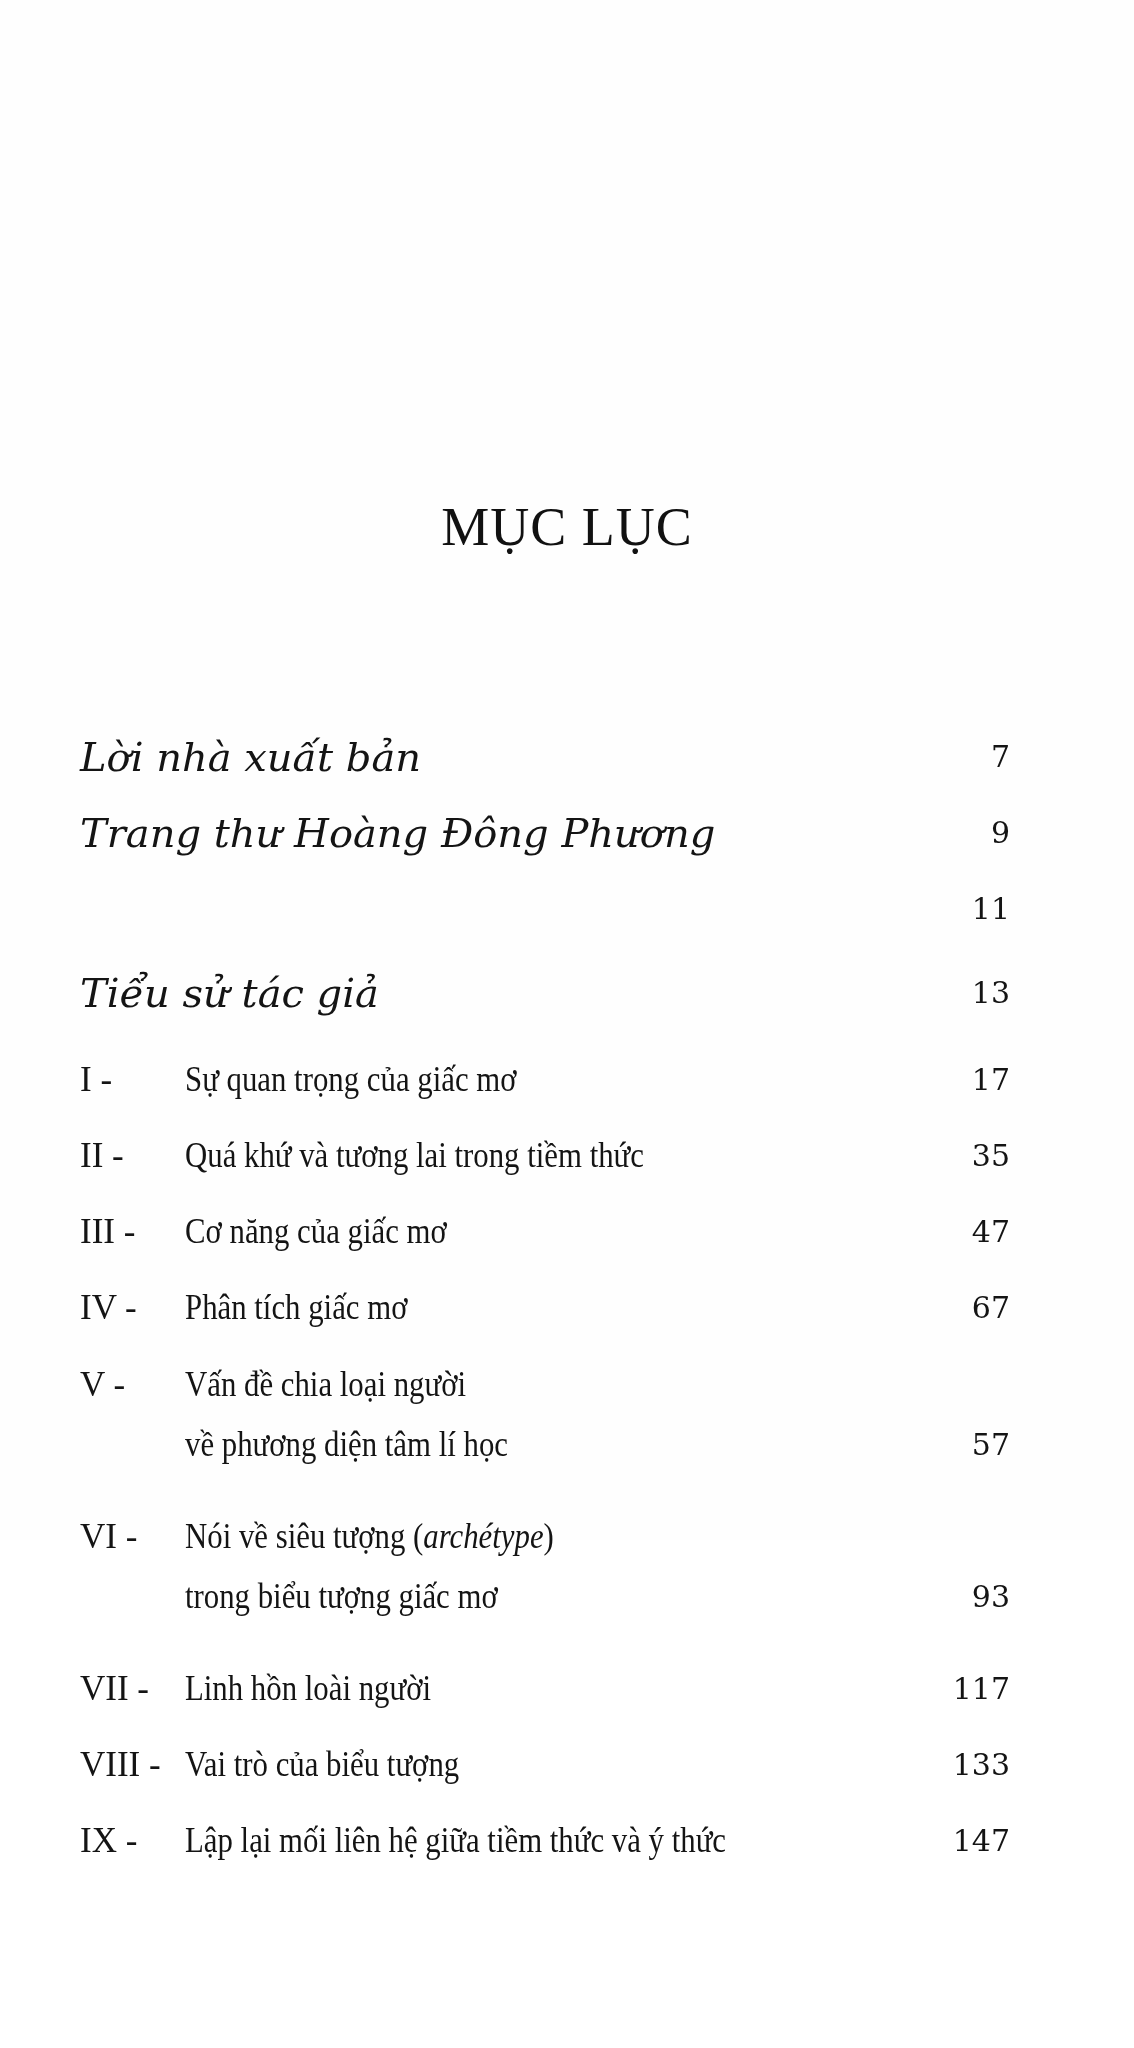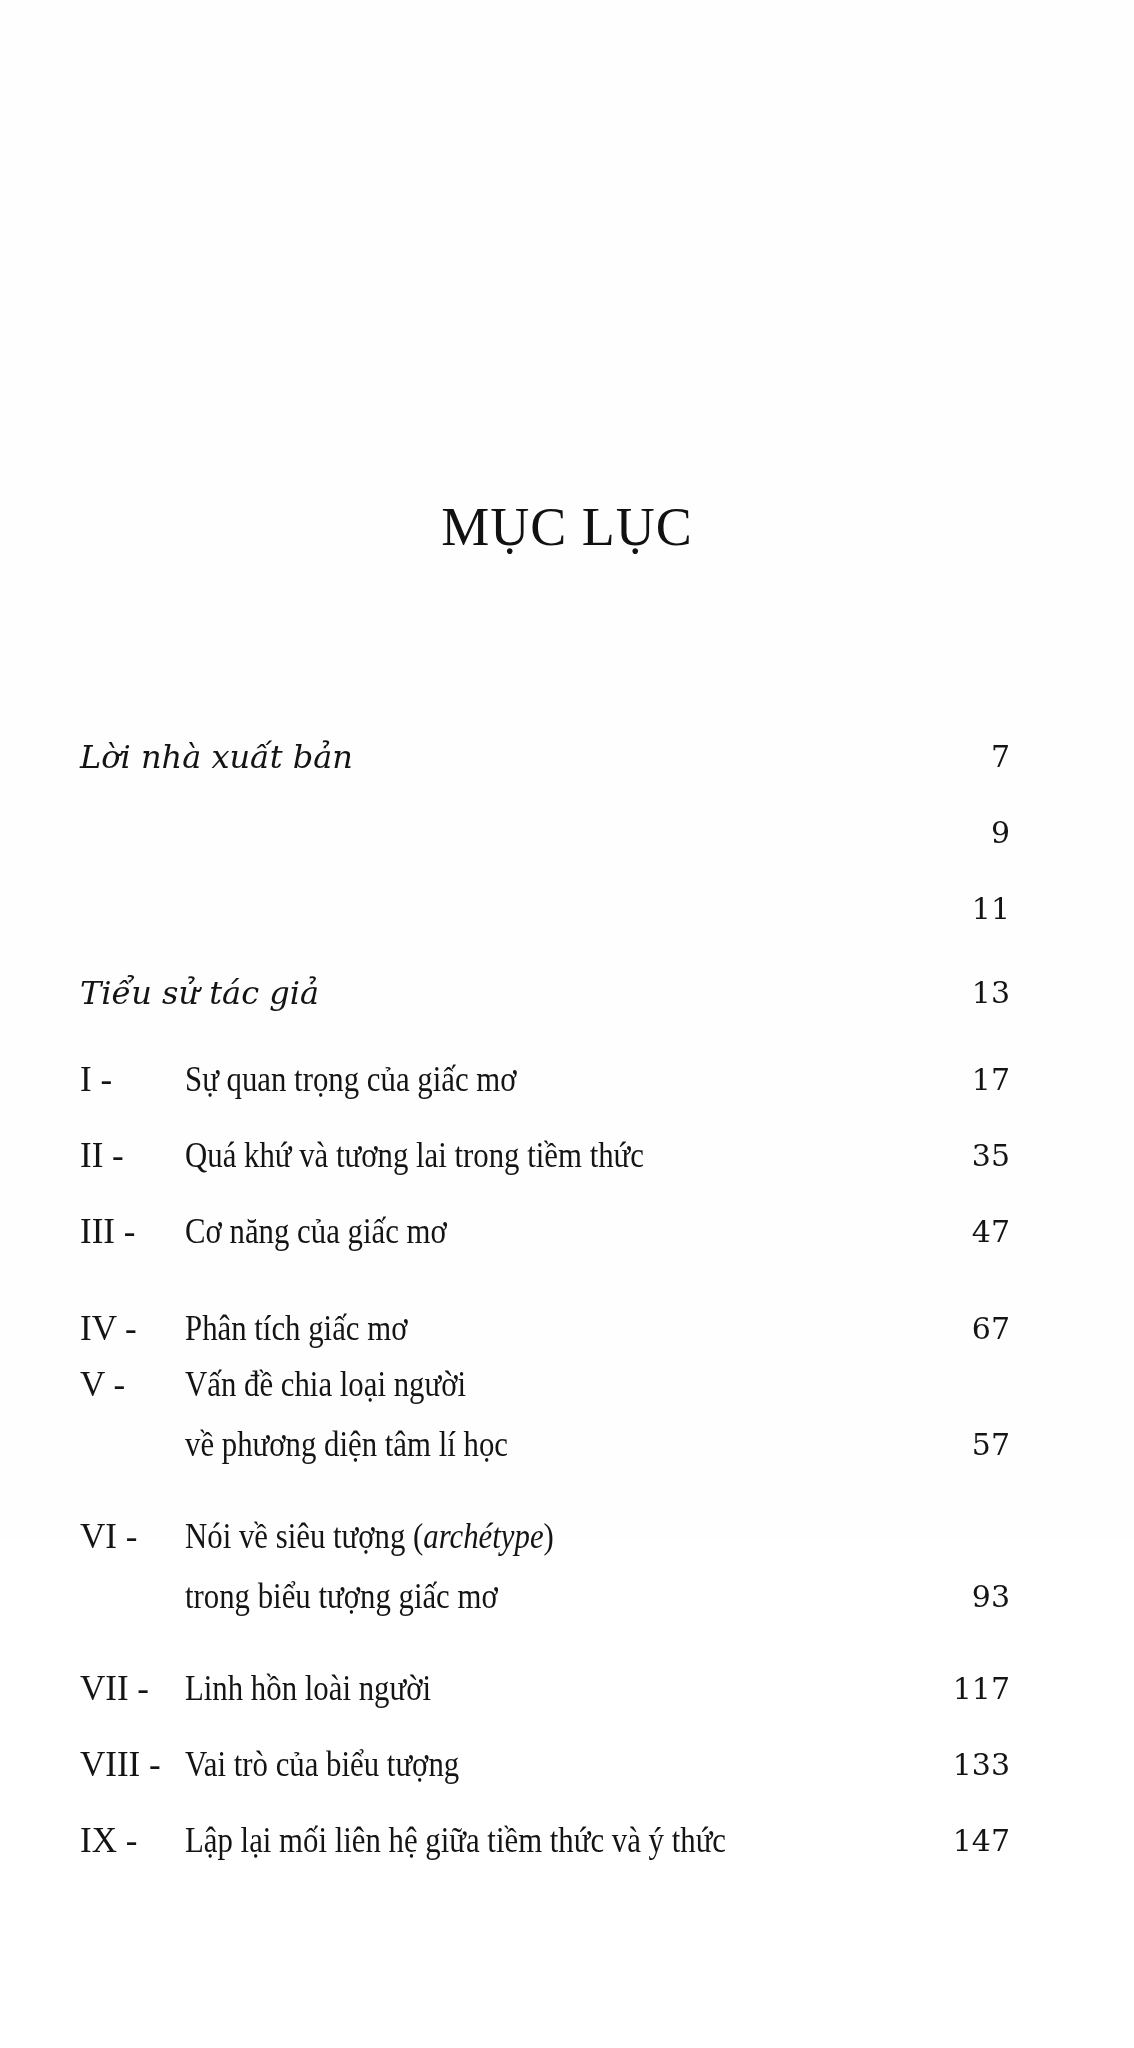--- a/index.html
+++ b/index.html
@@ -63,21 +63,21 @@
     }
     .row.chapter .label {
       left: 105px;
     }
     .row .label.cont {
       top: 60px;
     }
     .row.front .label {
       font-style: italic;
       font-family: "DejaVu Serif", "Liberation Serif", serif;
-      font-size: 32px;
+      font-size: 40px;
     }
     .row.chapter .label,
     .row.chapter .num {
       font-family: "Liberation Serif", serif;
       font-size: 35px;
       transform-origin: left center;
     }
     .row.chapter .label {
       transform: scaleX(0.88);
     }
@@ -101,20 +101,21 @@
 
   <h1 class="title">MỤC LỤC</h1>
 
   <div class="toc">
 
     <div class="row front" style="top:732px;">
       <span class="label">Lời nhà xuất bản</span>
       <span class="page-no">7</span>
     </div>
     <div class="row front" style="top:808px;">
+      <span class="label">Trang thư Hoàng Đông Phương</span>
       <span class="page-no">9</span>
     </div>
     <div class="row front" style="top:884px;">
       <span class="page-no">11</span>
     </div>
     <div class="row front" style="top:960px;margin-top:8px;">
       <span class="label">Tiểu sử tác giả</span>
       <span class="page-no">13</span>
     </div>
 
@@ -126,21 +127,21 @@
     <div class="row chapter" style="top:1131px;">
       <span class="num">II -</span>
       <span class="label">Quá khứ và tương lai trong tiềm thức</span>
       <span class="page-no">35</span>
     </div>
     <div class="row chapter" style="top:1207px;">
       <span class="num">III -</span>
       <span class="label">Cơ năng của giấc mơ</span>
       <span class="page-no">47</span>
     </div>
-    <div class="row chapter" style="top:1283px;margin-top:21px;">
+    <div class="row chapter" style="top:1283px;">
       <span class="num">IV -</span>
       <span class="label">Phân tích giấc mơ</span>
       <span class="page-no">67</span>
     </div>
     <div class="row chapter" style="top:1360px; height:110px;">
       <span class="num">V -</span>
       <span class="label">Vấn đề chia loại người</span>
       <span class="label cont">về phương diện tâm lí học</span>
       <span class="page-no bottom">57</span>
     </div>

